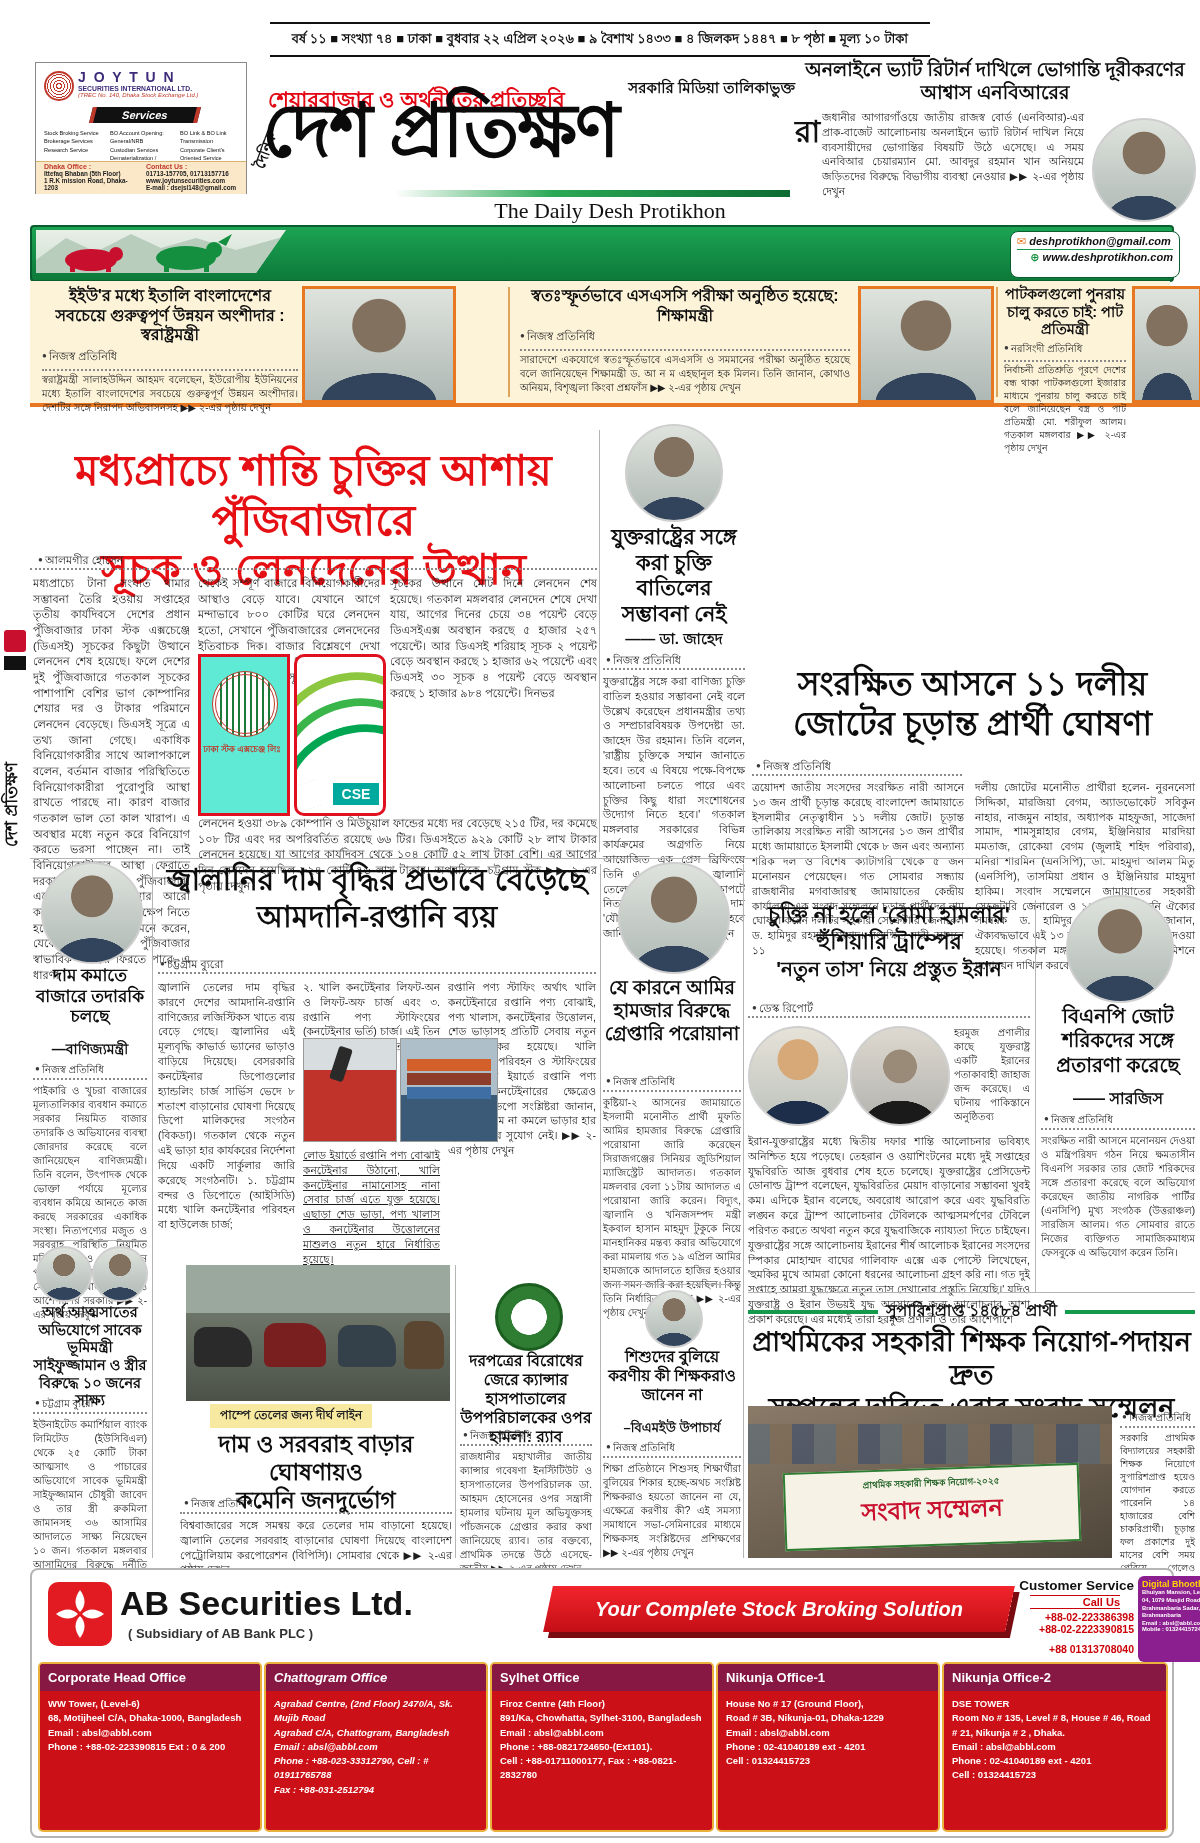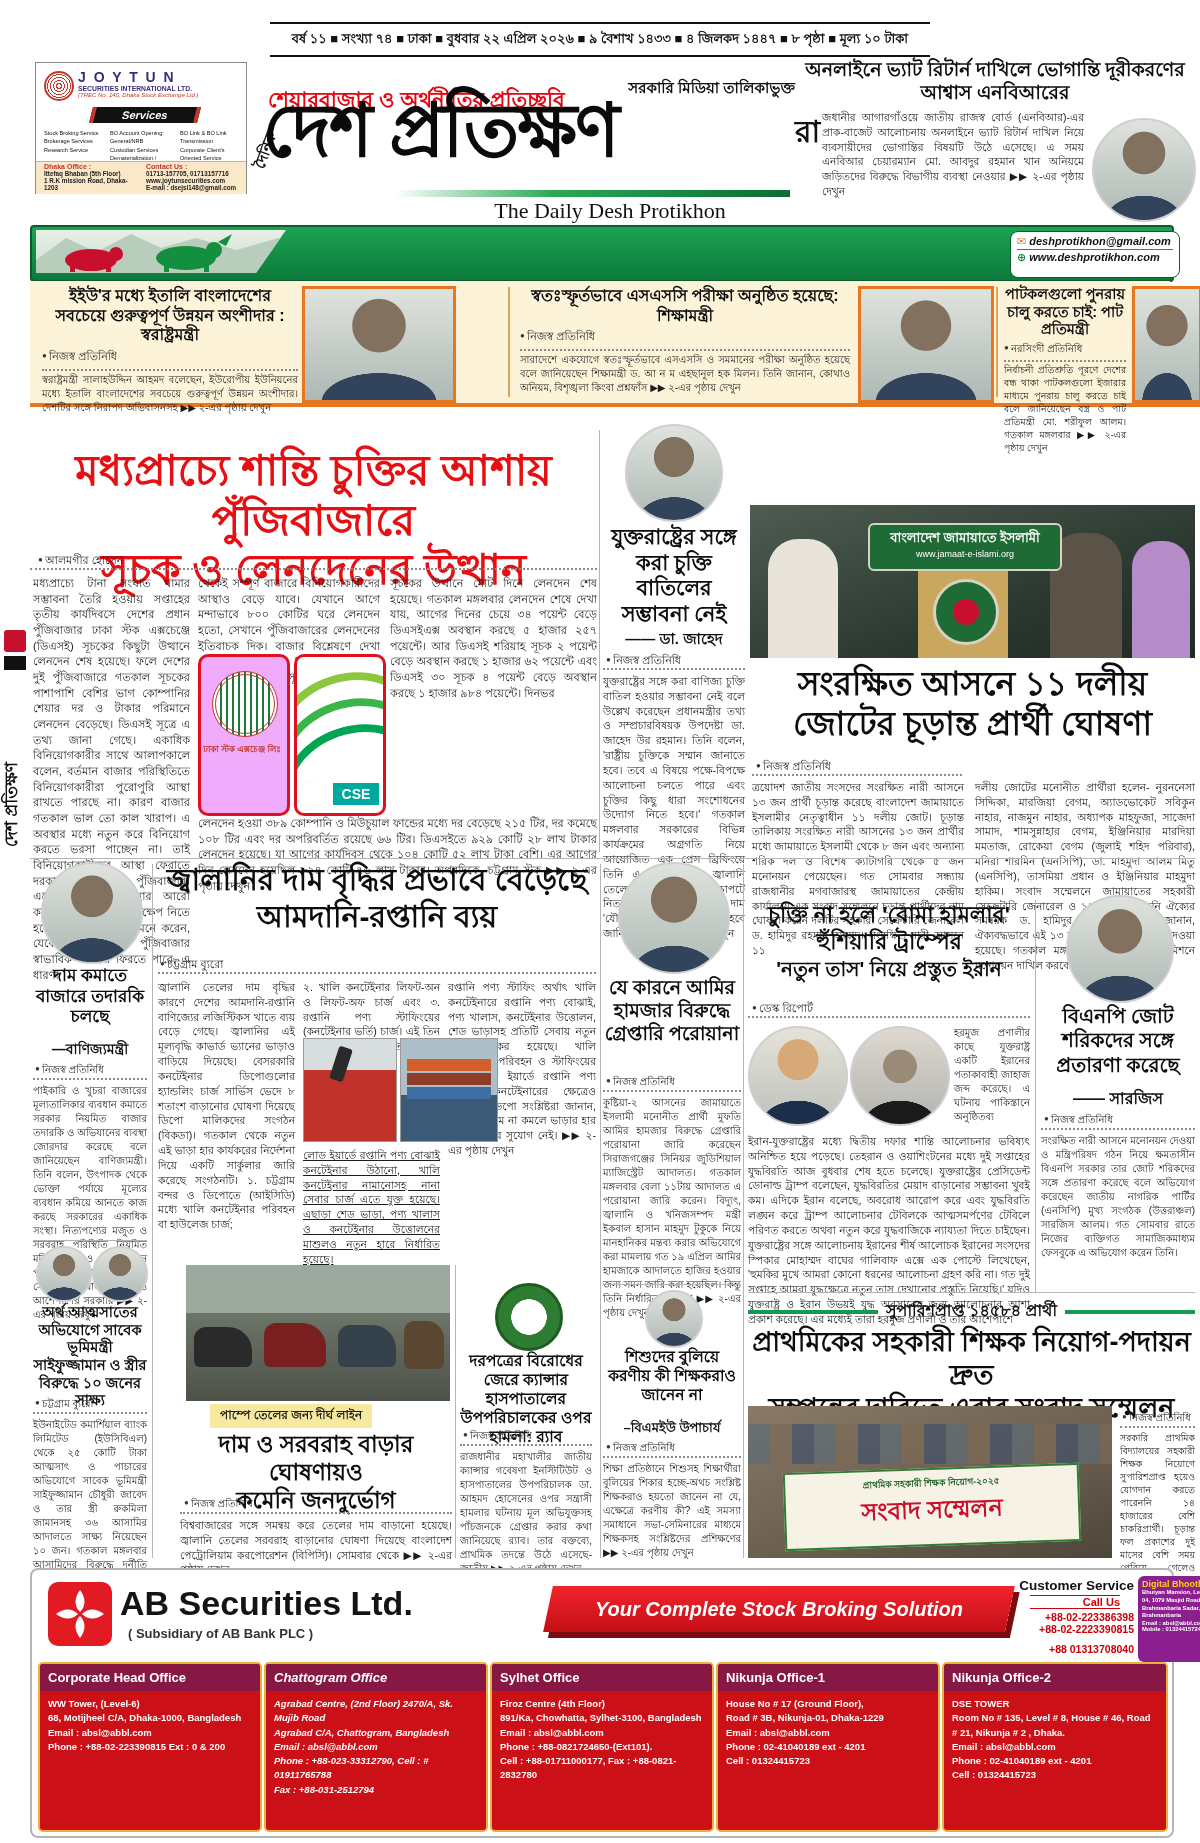--- a/index.html
+++ b/index.html
@@ -99,21 +99,21 @@
         <rect x="128" y="32" width="5" height="10" fill="#148f3f"></rect>
           <rect x="168" y="32" width="5" height="10" fill="#148f3f"></rect>
         <circle cx="178" cy="20" r="8" fill="#148f3f"></circle>
         <path d="M182 12 L196 4 L190 16 Z" fill="#148f3f"></path>
       </svg>
     </div>
     <div class="abs" style="left:978px;top:4px;width:156px;height:41px;background:#fff;border-radius:8px;border:1px solid #0a5d2e;padding:2px 6px;">
       <div style="font-size:11px;font-weight:bold;font-style:italic;border-bottom:1px solid #149a4b;padding:1px 0;">
         <span style="color:#e87722;">✉ </span><span>deshprotikhon@gmail.com</span>
       </div>
-      <div style="font-size:11px;font-weight:bold;font-style:italic;padding:1px 0;">
+      <div style="font-size:11px;font-weight:bold;font-style:italic;padding:1px 0;text-align:right;">
         <span style="color:#148f3f;">⊕ </span><span>www.deshprotikhon.com</span>
       </div>
     </div>
   </div>
 
   <div class="abs" style="left:30px;top:281px;width:1140px;height:122px;background:#fdf3d8;"></div>
   <div class="abs" style="left:30px;top:403px;width:1170px;height:4px;background:#e87722;"></div>
 
   <div class="abs" style="left:42px;top:286px;width:256px;">
     <div class="ctr hl" style="font-size:16px;">ইইউ'র মধ্যে ইতালি বাংলাদেশের সবচেয়ে গুরুত্বপূর্ণ উন্নয়ন অংশীদার : স্বরাষ্ট্রমন্ত্রী</div>
@@ -152,52 +152,39 @@
     <span>মধ্যপ্রাচ্যে শান্তি চুক্তির আশায় পুঁজিবাজারে</span><br><span>সূচক ও লেনদেনের উত্থান</span>
   </div>
   <div class="abs byline" style="left:38px;top:552px;">আলমগীর হোসেন</div>
   <div class="abs dotl" style="left:30px;top:568px;width:567px;"></div>
 
   <div class="abs bt bt-lg" style="left:33px;top:576px;width:157px;height:276px;">মধ্যপ্রাচ্যে টানা সংঘাত থামার সম্ভাবনা তৈরি হওয়ায় সপ্তাহের তৃতীয় কার্যদিবসে দেশের প্রধান পুঁজিবাজার ঢাকা স্টক এক্সচেঞ্জে (ডিএসই) সূচকের কিছুটা উত্থানে লেনদেন শেষ হয়েছে। ফলে দেশের দুই পুঁজিবাজারে গতকাল সূচকের পাশাপাশি বেশির ভাগ কোম্পানির শেয়ার দর ও টাকার পরিমানে লেনদেন বেড়েছে। ডিএসই সূত্রে এ তথ্য জানা গেছে। একাধিক বিনিয়োগকারীর সাথে আলাপকালে বলেন, বর্তমান বাজার পরিস্থিতিতে বিনিয়োগকারীরা পুরোপুরি আস্থা রাখতে পারছে না। কারণ বাজার গতকাল ভাল তো কাল খারাপ। এ অবস্থার মধ্যে নতুন করে বিনিয়োগ করতে ভরসা পাচ্ছেন না। তাই বিনিয়োগকারীদের আস্থা ফেরাতে দরকার স্থিতিশীল পুঁজিবাজার। এক্ষেত্রে নিয়ন্ত্রক সংস্থার আরো কার্যকরী ও বাস্তবমুখী পদক্ষেপ নিতে হবে। বাজার সংশ্লিষ্টরা মনে করেন, যেকোনো মুহুর্তেই পুঁজিবাজার স্বাভাবিক অবস্থায় ফিরতে পারে, এ ধারণা</div>
   <div class="abs bt bt-lg" style="left:198px;top:576px;width:182px;height:72px;">থেকেই সম্পূর্ণ বাজারে বিনিয়োগকারীদের আস্থাও বেড়ে যাবে। যেখানে আগে মন্দাভাবে ৮০০ কোটির ঘরে লেনদেন হতো, সেখানে পুঁজিবাজারের লেনদেনের ইতিবাচক দিক। বাজার বিশ্লেষণে দেখা গেছে, অনেক দিন ধরে পুঁজিবাজারের লেনদেনের শুরুতে সূচকের উত্থান দেখা যায়।</div>
   <div class="abs bt bt-lg" style="left:390px;top:576px;width:207px;height:236px;">সূচকের উত্থানে মোট দিনে লেনদেন শেষ হয়েছে। গতকাল মঙ্গলবার লেনদেন শেষে দেখা যায়, আগের দিনের চেয়ে ৩৪ পয়েন্ট বেড়ে ডিএসইএক্স অবস্থান করছে ৫ হাজার ২৫৭ পয়েন্টে। আর ডিএসই শরিয়াহ সূচক ২ পয়েন্ট বেড়ে অবস্থান করছে ১ হাজার ৬২ পয়েন্টে এবং ডিএসই ৩০ সূচক ৪ পয়েন্ট বেড়ে অবস্থান করছে ১ হাজার ৯৮৪ পয়েন্টে। দিনভর</div>
   <div class="abs bt bt-lg" style="left:198px;top:816px;width:399px;height:36px;">লেনদেন হওয়া ৩৮৯ কোম্পানি ও মিউচুয়াল ফান্ডের মধ্যে দর বেড়েছে ২১৫ টির, দর কমেছে ১০৮ টির এবং দর অপরিবর্তিত রয়েছে ৬৬ টির। ডিএসইতে ৯২৯ কোটি ২৮ লাখ টাকার লেনদেন হয়েছে। যা আগের কার্যদিবস থেকে ১০৪ কোটি ৫২ লাখ টাকা বেশি। এর আগের দিন লেনদেন হয়েছিল ৮২৪ কোটি ৭৬ লাখ টাকার। অপরদিকে, চট্টগ্রাম স্টক ▶▶ ২-এর পৃষ্ঠায় দেখুন</div>
 
-  <div class="abs" style="left:198px;top:654px;width:86px;height:156px;border:3px solid #e01020;border-radius:10px;background:#f0abfc;">
+  <div class="abs" style="left:198px;top:654px;width:86px;height:156px;border:3px solid #e01020;border-radius:0;background:#5eead4;">
     <div class="abs" style="left:11px;top:14px;width:58px;height:58px;border-radius:50%;border:4px double #c0392b;background:repeating-linear-gradient(90deg,#fff 0 4px,#1b7a3a 4px 6px);"></div>
     <div class="abs ctr" style="left:2px;top:86px;width:78px;font-size:8.5px;font-weight:bold;color:#c0392b;">ঢাকা স্টক এক্সচেঞ্জ লিঃ</div>
   </div>
   <div class="abs" style="left:294px;top:654px;width:86px;height:156px;border:3px solid #e01020;border-radius:10px;background:#fff;overflow:hidden;">
     <div class="swoosh" style="left:-30px;top:18px;width:130px;height:60px;border:8px solid #8dc63f;border-bottom:none;transform:rotate(-18deg);"></div>
     <div class="swoosh" style="left:-26px;top:44px;width:130px;height:60px;border:8px solid #39b54a;border-bottom:none;transform:rotate(-18deg);"></div>
     <div class="swoosh" style="left:-22px;top:70px;width:130px;height:60px;border:8px solid #00a651;border-bottom:none;transform:rotate(-18deg);"></div>
     <div class="abs ctr" style="right:4px;bottom:8px;width:46px;background:#00a99d;color:#fff;font-weight:800;font-size:14px;padding:3px 0;">CSE</div>
   </div>
 
   <div class="abs vline" style="left:599px;top:430px;height:422px;"></div>
   <div class="abs avatar" style="left:625px;top:424px;width:94px;height:94px;"></div>
   <div class="abs ctr hl" style="left:603px;top:524px;width:142px;font-size:21px;">যুক্তরাষ্ট্রের সঙ্গে করা চুক্তি বাতিলের সম্ভাবনা নেই</div>
   <div class="abs ctr attr" style="left:603px;top:627px;width:142px;font-size:15px;">—— ডা. জাহেদ</div>
   <div class="abs byline" style="left:606px;top:652px;">নিজস্ব প্রতিনিধি</div>
   <div class="abs dotl" style="left:603px;top:668px;width:142px;"></div>
   <div class="abs bt" style="left:603px;top:674px;width:142px;height:176px;">যুক্তরাষ্ট্রের সঙ্গে করা বাণিজ্য চুক্তি বাতিল হওয়ার সম্ভাবনা নেই বলে উল্লেখ করেছেন প্রধানমন্ত্রীর তথ্য ও সম্প্রচারবিষয়ক উপদেষ্টা ডা. জাহেদ উর রহমান। তিনি বলেন, 'রাষ্ট্রীয় চুক্তিকে সম্মান জানাতে হবে। তবে এ বিষয়ে পক্ষে-বিপক্ষে আলোচনা চলতে পারে এবং চুক্তির কিছু ধারা সংশোধনের উদ্যোগ নিতে হবে।' গতকাল মঙ্গলবার সরকারের বিভিন্ন কার্যক্রমের অগ্রগতি নিয়ে আয়োজিত এক প্রেস ব্রিফিংয়ে তিনি এ কথা বলেন। জ্বালানি তেলের মূল্যবৃদ্ধির প্রেক্ষাপটে নিত্যপ্রয়োজনীয় পণ্যের দাম 'যৌক্তিকভাবে' সমন্বয় করা হবে জানিয়ে ▶▶ ২-এর পৃষ্ঠায় দেখুন</div>
 
-  <div class="abs" style="left:750px;top:505px;width:445px;height:153px;background:linear-gradient(160deg,#4e5d52,#2c3a31 60%,#1f2a23);overflow:hidden;">
-    <div class="abs" style="left:18px;top:34px;width:70px;height:120px;background:#e8e4da;border-radius:30px 30px 0 0;"></div>
-    <div class="abs" style="left:300px;top:28px;width:72px;height:126px;background:#5b5347;border-radius:30px 30px 0 0;"></div>
-    <div class="abs" style="left:382px;top:36px;width:58px;height:118px;background:#b48cc8;border-radius:26px 26px 0 0;"></div>
-    <div class="abs" style="left:118px;top:18px;width:190px;height:44px;background:#1f6b35;border:2px solid #d8d2c0;border-radius:6px;text-align:center;color:#fff;">
-      <div style="font-size:13px;font-weight:800;padding-top:3px;">বাংলাদেশ জামায়াতে ইসলামী</div>
-      <div style="font-size:9px;">www.jamaat-e-islami.org</div>
-    </div>
-    <div class="abs" style="left:168px;top:66px;width:90px;height:87px;background:#caa75f;"></div>
-    <div class="abs" style="left:183px;top:74px;width:60px;height:60px;border-radius:50%;background:#1f6b35;border:3px solid #d8d2c0;">
-      <div class="abs" style="left:17px;top:17px;width:26px;height:26px;border-radius:50%;background:#c8102e;"></div>
-    </div>
-  </div>
   <div class="abs ctr hl" style="left:750px;top:664px;width:445px;font-size:33px;">সংরক্ষিত আসনে ১১ দলীয় জোটের চূড়ান্ত প্রার্থী ঘোষণা</div>
   <div class="abs byline" style="left:756px;top:758px;">নিজস্ব প্রতিনিধি</div>
   <div class="abs dotl" style="left:752px;top:774px;width:210px;"></div>
   <div class="abs bt" style="left:752px;top:780px;width:212px;height:124px;">ত্রয়োদশ জাতীয় সংসদের সংরক্ষিত নারী আসনে ১৩ জন প্রার্থী চূড়ান্ত করেছে বাংলাদেশ জামায়াতে ইসলামীর নেতৃত্বাধীন ১১ দলীয় জোট। চূড়ান্ত তালিকায় সংরক্ষিত নারী আসনের ১৩ জন প্রার্থীর মধ্যে জামায়াতে ইসলামী থেকে ৮ জন এবং অন্যান্য শরিক দল ও বিশেষ ক্যাটাগরি থেকে ৫ জন মনোনয়ন পেয়েছেন। গত সোমবার সন্ধ্যায় রাজধানীর মগবাজারস্থ জামায়াতের কেন্দ্রীয় কার্যালয়ে এক সংবাদ সম্মেলনে চূড়ান্ত প্রার্থীদের নাম ঘোষণা করেন দলটির সহকারী সেক্রেটারি জেনারেল ড. হামিদুর রহমান আযাদ। সংরক্ষিত নারী আসনে ১১</div>
   <div class="abs bt" style="left:975px;top:780px;width:220px;height:124px;">দলীয় জোটের মনোনীত প্রার্থীরা হলেন- নুরননেসা সিদ্দিকা, মারজিয়া বেগম, অ্যাডভোকেট সবিকুন নাহার, নাজমুন নাহার, অধ্যাপক মাহফুজা, সাজেদা সামাদ, শামসুন্নাহার বেগম, ইঞ্জিনিয়ার মারদিয়া মমতাজ, রোকেয়া বেগম (জুলাই শহিদ পরিবার), মনিরা শারমিন (এনসিপি), ডা. মাহমুদা আলম মিতু (এনসিপি), তাসমিয়া প্রধান ও ইঞ্জিনিয়ার মাহমুদা হাকিম। সংবাদ সম্মেলনে জামায়াতের সহকারী সেক্রেটারি জেনারেল ও ১১ দলীয় নির্বাচনি ঐক্যের সমন্বয়ক ড. হামিদুর রহমান আযাদ জানান, ঐক্যবদ্ধভাবে এই ১৩ জনকে চূড়ান্ত মনোনয়ন দেওয়া হয়েছে। গতকাল মঙ্গলবার তারা নির্বাচন কমিশনে মনোনয়ন দাখিল করবেন।</div>
 
   <div class="abs hline" style="left:30px;top:858px;width:1165px;"></div>
   <div class="abs vline" style="left:152px;top:864px;height:694px;"></div>
   <div class="abs vline" style="left:600px;top:864px;height:694px;"></div>
   <div class="abs vline" style="left:743px;top:864px;height:694px;"></div>

